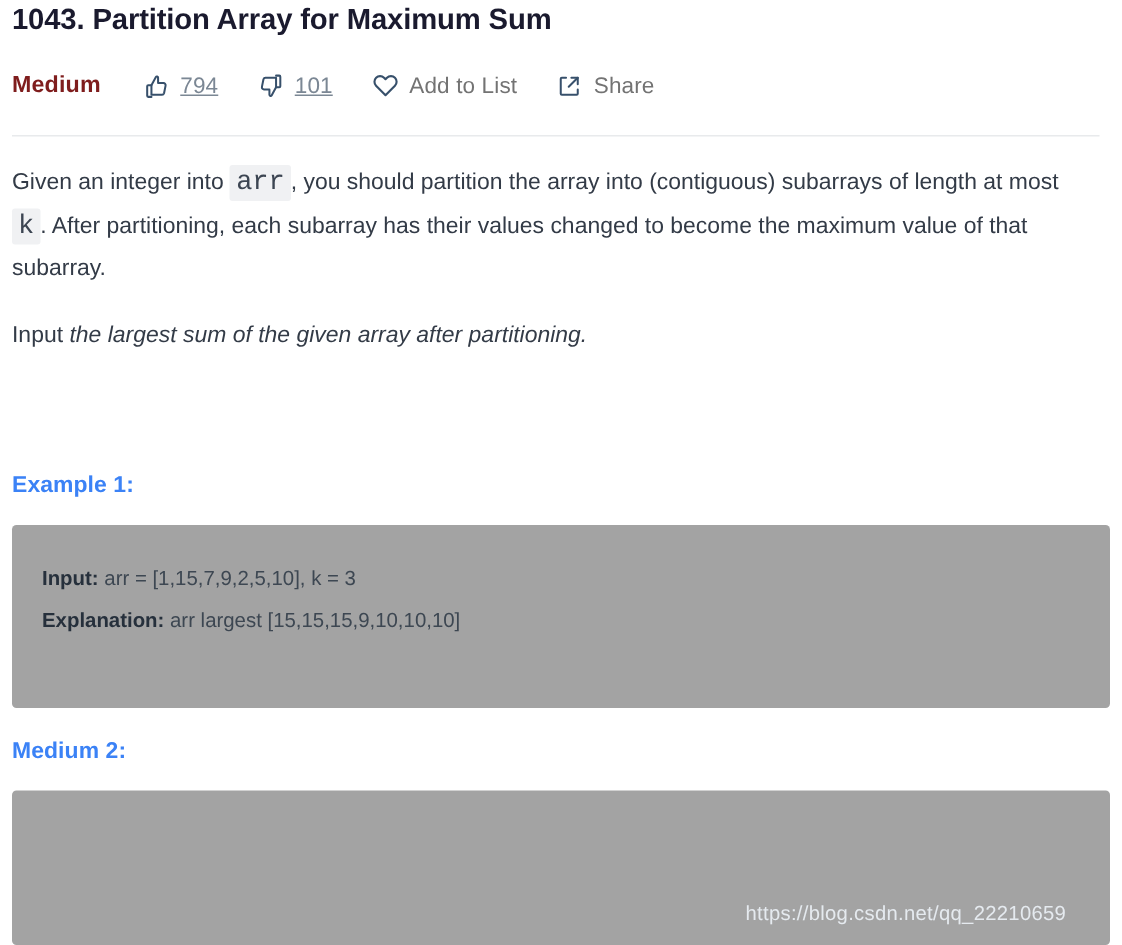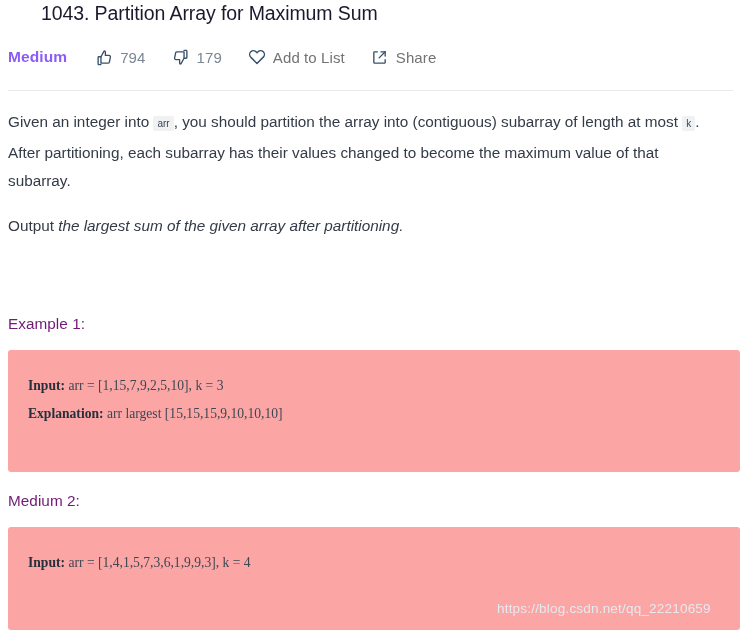--- a/index.html
+++ b/index.html
@@ -22,40 +22,39 @@
     height: 630px;
     overflow: hidden;
   }
 
   
   .problem-title {
     position: absolute;
     left: 8px;
     top: 2px;
     font-size: 19.5px;
-    font-weight: normal;
+    font-weight: bold;
     color: #1a1a2e;
     letter-spacing: -0.1px;
     white-space: nowrap;
-    margin-left: 33px;
   }
 
   .action-bar {
     position: absolute;
     left: 8px;
     top: 44px;
     display: flex;
     align-items: center;
     height: 26px;
   }
 
   .difficulty {
     font-size: 15.5px;
     font-weight: bold;
-    color: #8b5cf6;
+    color: #7f1d1d;
     margin-right: 28px;
     letter-spacing: 0.1px;
   }
 
   .action-item {
     display: flex;
     align-items: center;
     margin-right: 26px;
     cursor: pointer;
     white-space: nowrap;
@@ -72,21 +71,21 @@
     color: #37506b;
     flex: none;
   }
   .action-icon svg { display: block; }
 
   .action-label {
     font-size: 15px;
     color: #737373;
     letter-spacing: 0.1px;
   }
-  .action-label.count { color: #7b8794; }
+  .action-label.count { color: #7b8794; text-decoration: underline; }
 
   .divider {
     position: absolute;
     left: 8px;
     top: 90px;
     width: 725px;
     height: 1px;
     background: #e8eaec;
   }
 
@@ -99,52 +98,52 @@
     font-size: 15.3px;
     line-height: 28.5px;
     color: #333b47;
   }
   .description p {
     margin: 0 0 16px 0;
   }
   .description p:last-child { margin-bottom: 0; }
 
   .inline-code {
-    font-family: Liberation Sans, sans-serif;
-    font-size: 10px;
+    font-family: Liberation Mono, monospace;
+    font-size: 18px;
     background: #f0f1f3;
     color: #3c4552;
     padding: 2px 4px;
     border-radius: 2px;
     white-space: nowrap;
   }
 
   .ital { }
 
   
   .example-heading {
     position: absolute;
     left: 8px;
     font-size: 15.3px;
-    font-weight: normal;
-    color: #701a75;
+    font-weight: bold;
+    color: #3b82f6;
     letter-spacing: 0.05px;
   }
   #example-1-heading { top: 315px; }
   #example-2-heading { top: 492px; }
 
   .code-block {
     position: absolute;
     left: 8px;
     width: 732px;
-    background: #fca5a5;
+    background: #a3a3a3;
     border-radius: 3px;
     box-sizing: border-box;
     padding: 22px 20px 22px 20px;
-    font-family: Liberation Serif, serif;
+    font-family: Liberation Sans, sans-serif;
     font-size: 13.6px;
     line-height: 28px;
     color: #3d4752;
     overflow: hidden;
   }
   #example-1-block { top: 350px; height: 122px; }
   #example-2-block { top: 527px; height: 103px; }
 
   .code-line { white-space: pre; }
   .code-label { font-weight: bold; color: #26303c; }
@@ -183,21 +182,21 @@
       <span class="action-label count">794</span>
     </div>
 
     <div class="action-item">
       <span class="action-icon">
         <svg width="17" height="17" viewBox="0 0 24 24" fill="none" stroke="currentColor" stroke-width="1.9" stroke-linecap="round" stroke-linejoin="round">
           <path d="M17 2h3a1 1 0 0 1 1 1v9a1 1 0 0 1-1 1h-3"></path>
           <path d="M17 13l-4.2 7.6a1.1 1.1 0 0 1-2.05-.55V15H5.65a2 2 0 0 1-1.96-2.4l1.45-7.2A2 2 0 0 1 7.1 4H17z"></path>
         </svg>
       </span>
-      <span class="action-label count">179</span>
+      <span class="action-label count">101</span>
     </div>
 
     <div class="action-item">
       <span class="action-icon">
         <svg width="18" height="18" viewBox="0 0 24 24" fill="none" stroke="currentColor" stroke-width="1.9" stroke-linecap="round" stroke-linejoin="round">
           <path d="M20.4 5.1a5 5 0 0 0-7.07 0L12 6.43l-1.33-1.33a5 5 0 0 0-7.07 7.07l1.33 1.33L12 20.57l7.07-7.07 1.33-1.33a5 5 0 0 0 0-7.07z"></path>
         </svg>
       </span>
       <span class="action-label">Add to List</span>
     </div>
@@ -211,33 +210,32 @@
         </svg>
       </span>
       <span class="action-label">Share</span>
     </div>
 
   </div>
 
   <div class="divider"></div>
 
   <div class="description">
-    <p><span>Given an integer into</span> <code class="inline-code">arr</code><span>, you should partition the array into (contiguous) subarray of length at most</span> <code class="inline-code">k</code><span>. After partitioning, each subarray has their values changed to become the maximum value of that subarray.</span></p>
-
-    <p><span>Output </span><em class="ital">the largest sum of the given array after partitioning.</em></p>
+    <p><span>Given an integer into</span> <code class="inline-code">arr</code><span>, you should partition the array into (contiguous) subarrays of length at most</span> <code class="inline-code">k</code><span>. After partitioning, each subarray has their values changed to become the maximum value of that subarray.</span></p>
+
+    <p><span>Input </span><em class="ital">the largest sum of the given array after partitioning.</em></p>
   </div>
 
   <div class="example-heading" id="example-1-heading">Example 1:</div>
 
   <div class="code-block" id="example-1-block">
     <div class="code-line"><span class="code-label">Input:</span><span> arr = [1,15,7,9,2,5,10], k = 3</span></div>
     <div class="code-line"><span class="code-label">Explanation:</span><span> arr largest [15,15,15,9,10,10,10]</span></div>
   </div>
 
   <div class="example-heading" id="example-2-heading">Medium 2:</div>
 
   <div class="code-block" id="example-2-block">
-    <div class="code-line"><span class="code-label">Input:</span><span> arr = [1,4,1,5,7,3,6,1,9,9,3], k = 4</span></div>
   </div>
 
   <div class="watermark">https://blog.csdn.net/qq_22210659</div>
 
 </div>
 
 </body></html>

